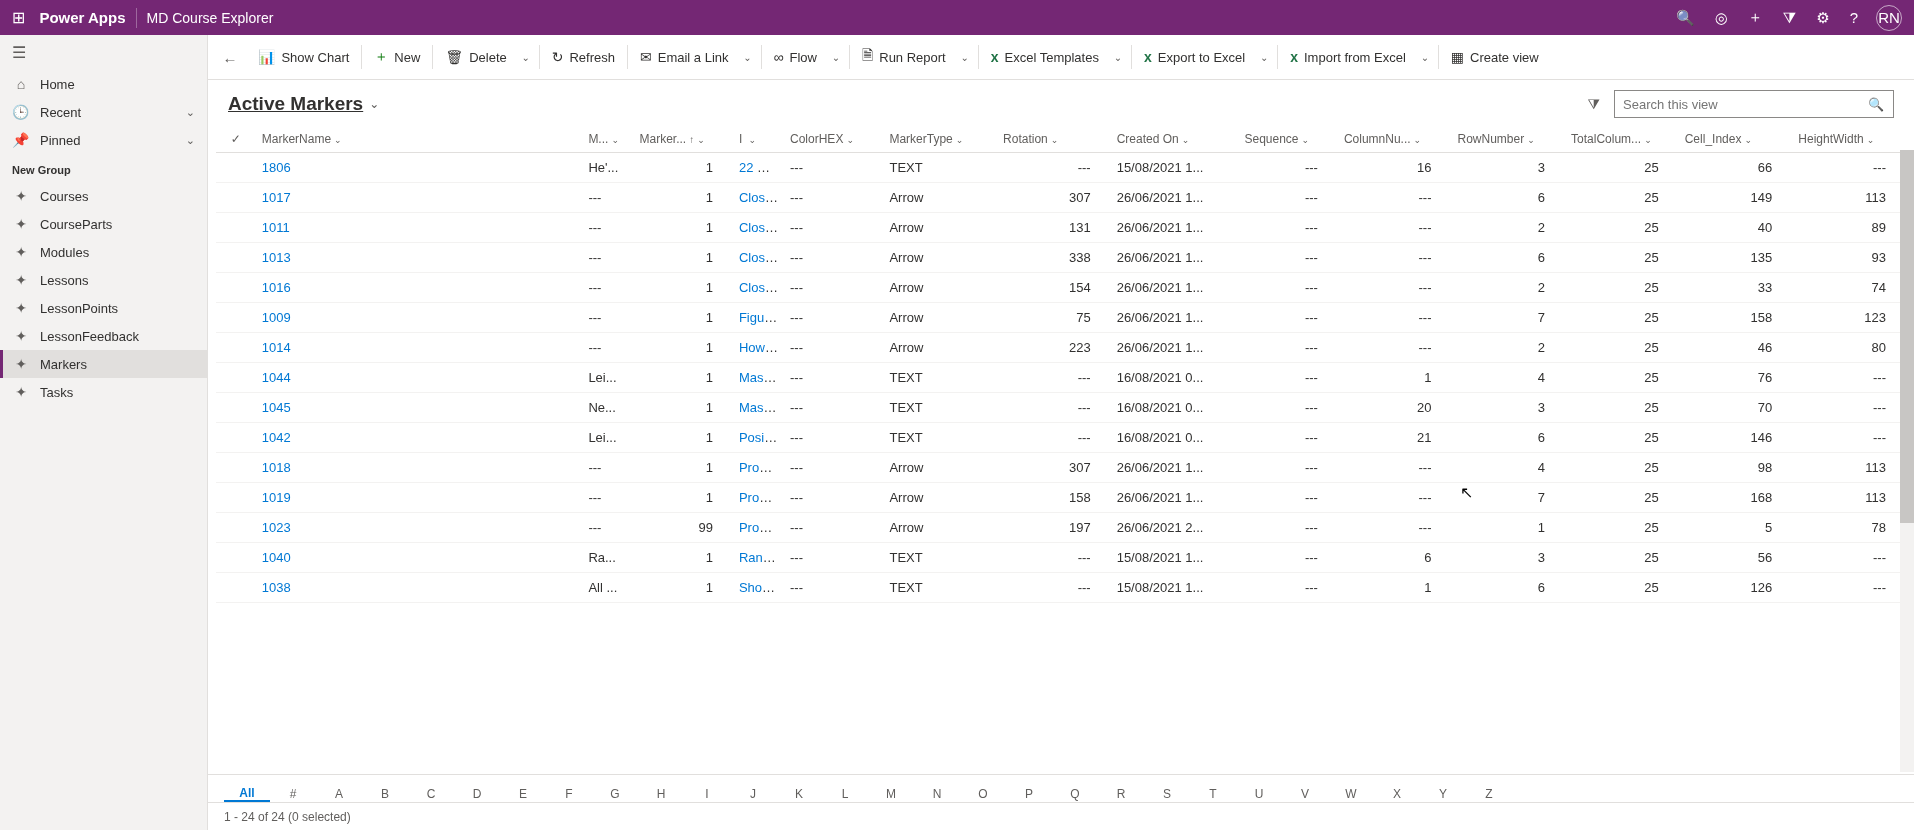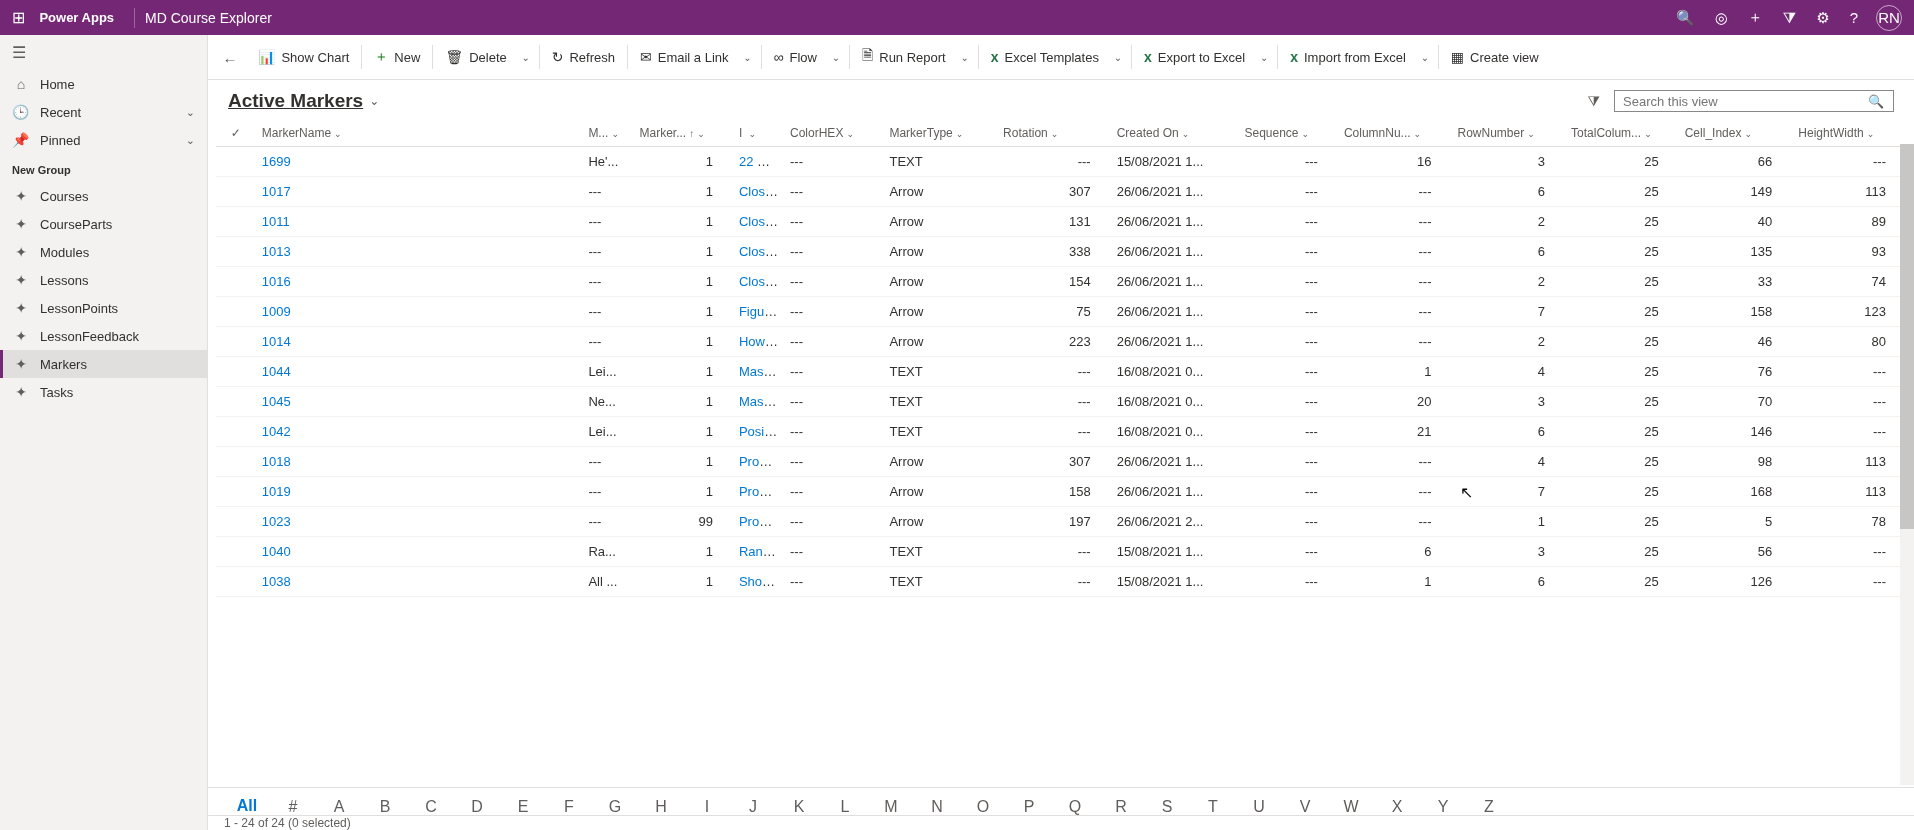--- a/index.html
+++ b/index.html
@@ -1,21 +1,21 @@
 <!DOCTYPE html>
 <html><head>
 <meta charset="utf-8">
 <style>
 * { box-sizing: border-box; margin: 0; padding: 0; }
 body { font-family: "Segoe UI", Arial, sans-serif; font-size: 13px; color: #323130; background: #fff; overflow: hidden; }
 
 
 .top-header { height: 35px; background: #742774; display: flex; align-items: center; padding: 0 12px; color: #fff; }
 .top-header .waffle { font-size: 16px; margin-right: 14px; cursor: pointer; }
-.top-header .brand { font-weight: 600; font-size: 13px; margin-right: 10px; }
+.top-header .brand { font-weight: 600; font-size: 15px; }
 .top-header .divider { width: 1px; height: 20px; background: rgba(255,255,255,0.3); margin: 0 10px; }
 .top-header .app-name { font-size: 14px; }
 .top-header .spacer { flex: 1; }
 .top-header .hicon { font-size: 15px; margin: 0 10px; cursor: pointer; }
 .top-header .avatar { width: 26px; height: 26px; border-radius: 50%; border: 1px solid rgba(255,255,255,0.6); display: flex; align-items: center; justify-content: center; font-size: 15px; margin-left: 8px; cursor: pointer; }
 
 
 .layout { display: flex; height: calc(830px - 35px); }
 .sidebar { width: 208px; border-right: 1px solid #e1dfdd; background: #f3f2f1; display: flex; flex-direction: column; }
 .sidebar .hamburger { padding: 8px 12px; font-size: 16px; cursor: pointer; color: #605e5c; }
@@ -38,43 +38,43 @@
 .cmdbar .cmd.xl .ci { color: #217346; font-weight: bold; }
 .cmdbar .split { width: 18px; text-align: center; color: #605e5c; font-size: 10px; cursor: pointer; }
 .cmdbar .sep { width: 1px; height: 24px; background: #e1dfdd; margin: 0 2px; }
 
 
 .view-header { display: flex; align-items: center; padding: 10px 20px 8px; }
 .view-header .title { font-size: 19px; font-weight: 600; margin-right: 6px; text-decoration: underline; }
 .view-header .title-chev { font-size: 12px; color: #605e5c; cursor: pointer; }
 .view-header .spacer { flex: 1; }
 .view-header .filter-ico { font-size: 14px; color: #605e5c; margin-right: 14px; cursor: pointer; }
-.view-header .search-wrap { display: flex; align-items: center; border: 1px solid #8a8886; height: 22px; width: 280px; padding: 0 8px; }
+.view-header .search-wrap { display: flex; align-items: center; border: 1px solid #8a8886; height: 28px; width: 280px; padding: 0 8px; }
 .view-header .search-wrap input { flex: 1; border: none; outline: none; font-size: 13px; }
 .view-header .search-wrap .sico { font-size: 13px; color: #605e5c; cursor: pointer; }
 
 
 .grid-wrap { flex: 1; overflow: hidden; display: flex; flex-direction: column; position: relative; }
 .grid { flex: 1; overflow: hidden; margin: 0 8px; }
 table { border-collapse: collapse; width: 100%; table-layout: fixed; }
 thead th { text-align: left; font-weight: 400; font-size: 12px; color: #605e5c; border-bottom: 1px solid #e1dfdd; padding: 6px 6px; white-space: nowrap; overflow: hidden; position: relative; }
 thead th .chev { font-size: 9px; color: #605e5c; margin-left: 3px; }
 thead th .sort { font-size: 10px; color: #605e5c; margin-left: 3px; }
 tbody td { padding: 7px 6px; border-bottom: 1px solid #f3f2f1; font-size: 13px; white-space: nowrap; overflow: hidden; text-overflow: ellipsis; }
 .link { color: #0078d4; cursor: pointer; }
 .num { text-align: right; padding-right: 20px; }
 .chk-col { width: 28px; text-align: center; }
 
 
 .alpha-bar { height: 28px; border-top: 1px solid #e1dfdd; display: flex; align-items: center; padding: 0 16px; gap: 0; }
-.alpha-bar span { flex: 0 0 auto; width: 46px; text-align: center; font-size: 16px; color: #605e5c; cursor: pointer; margin-top: 10px; }
+.alpha-bar span { flex: 0 0 auto; width: 46px; text-align: center; font-size: 12px; color: #605e5c; cursor: pointer; margin-top: 10px; }
 .alpha-bar span.active { color: #0078d4; border-bottom: 2px solid #0078d4; font-weight: 600; }
 
 
-.status-bar { height: 15px; border-top: 1px solid #e1dfdd; display: flex; align-items: center; padding: 0 16px; font-size: 12px; color: #605e5c; }
+.status-bar { height: 28px; border-top: 1px solid #e1dfdd; display: flex; align-items: center; padding: 0 16px; font-size: 12px; color: #605e5c; }
 
 
 .fake-scroll { position: absolute; right: 0; top: 24px; bottom: 30px; width: 14px; background: #f3f2f1; }
 .fake-scroll .thumb { width: 100%; height: 60%; background: #c8c6c4; }
 
 
 .cursor { position: fixed; left: 1460px; top: 483px; font-size: 16px; pointer-events: none; color: #000; }
 </style>
 </head>
 <body>
@@ -262,21 +262,21 @@
                 <th><span>ColumnNu...</span><span class="chev">⌄</span></th>
                 <th><span>RowNumber</span><span class="chev">⌄</span></th>
                 <th><span>TotalColum...</span><span class="chev">⌄</span></th>
                 <th><span>Cell_Index</span><span class="chev">⌄</span></th>
                 <th><span>HeightWidth</span><span class="chev">⌄</span></th>
               </tr>
           </thead>
           <tbody id="grid-body">
               <tr>
                 <td class="chk-col"></td>
-                <td><span class="link">1699</span></td>
+                <td><span class="link">1806</span></td>
                 <td>He'...</td>
                 <td class="num">1</td>
                 <td><span class="link">22 wins</span></td>
                 <td>---</td>
                 <td>TEXT</td>
                 <td class="num">---</td>
                 <td>15/08/2021 1...</td>
                 <td class="num">---</td>
                 <td class="num">16</td>
                 <td class="num">3</td>

